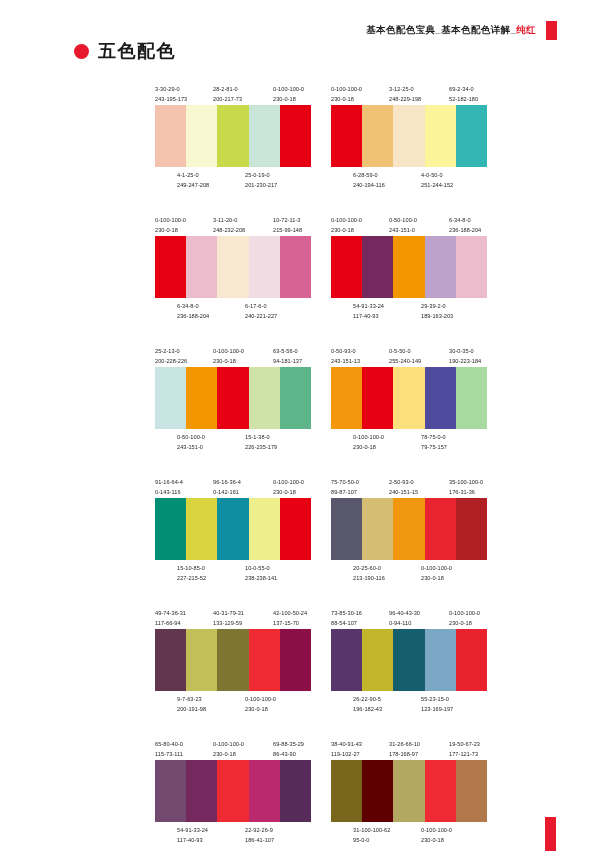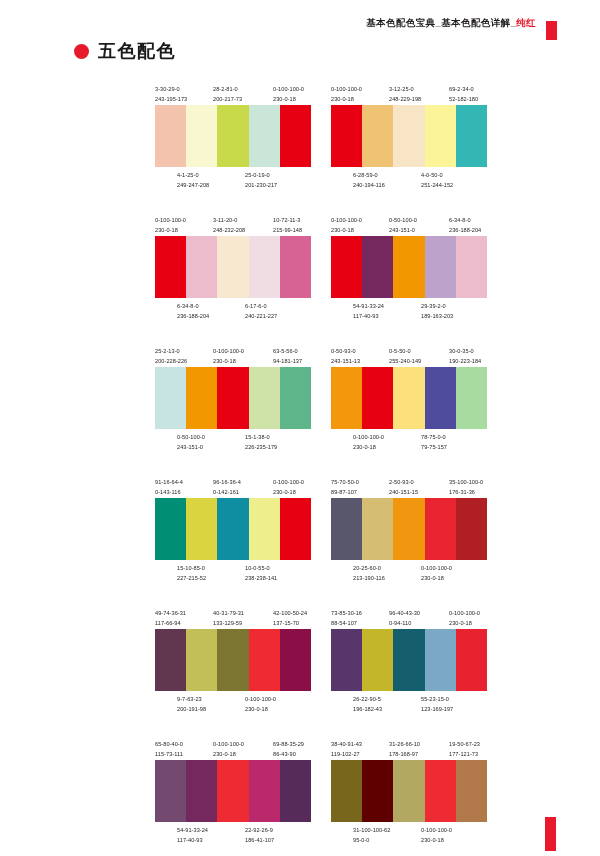--- a/index.html
+++ b/index.html
@@ -6,21 +6,21 @@
   html,body{
     width:600px; height:856px;
     background:#ffffff;
     font-family:"Liberation Sans","DejaVu Sans",sans-serif;
     overflow:hidden;
   }
   .page{ position:relative; width:600px; height:856px; background:#fff; }
 
   
   .header-line{
-    position:absolute; top:17px; right:64px;
+    position:absolute; top:24px; right:64px;
     font-size:9.5px; letter-spacing:.4px; color:#231f20;
     white-space:nowrap; font-weight:bold;
   }
   .header-line .accent{ color:#e8192c; }
   .header-tab{
     position:absolute; top:21px; right:43px;
     width:11px; height:19px; background:#e8192c;
   }
 
   

